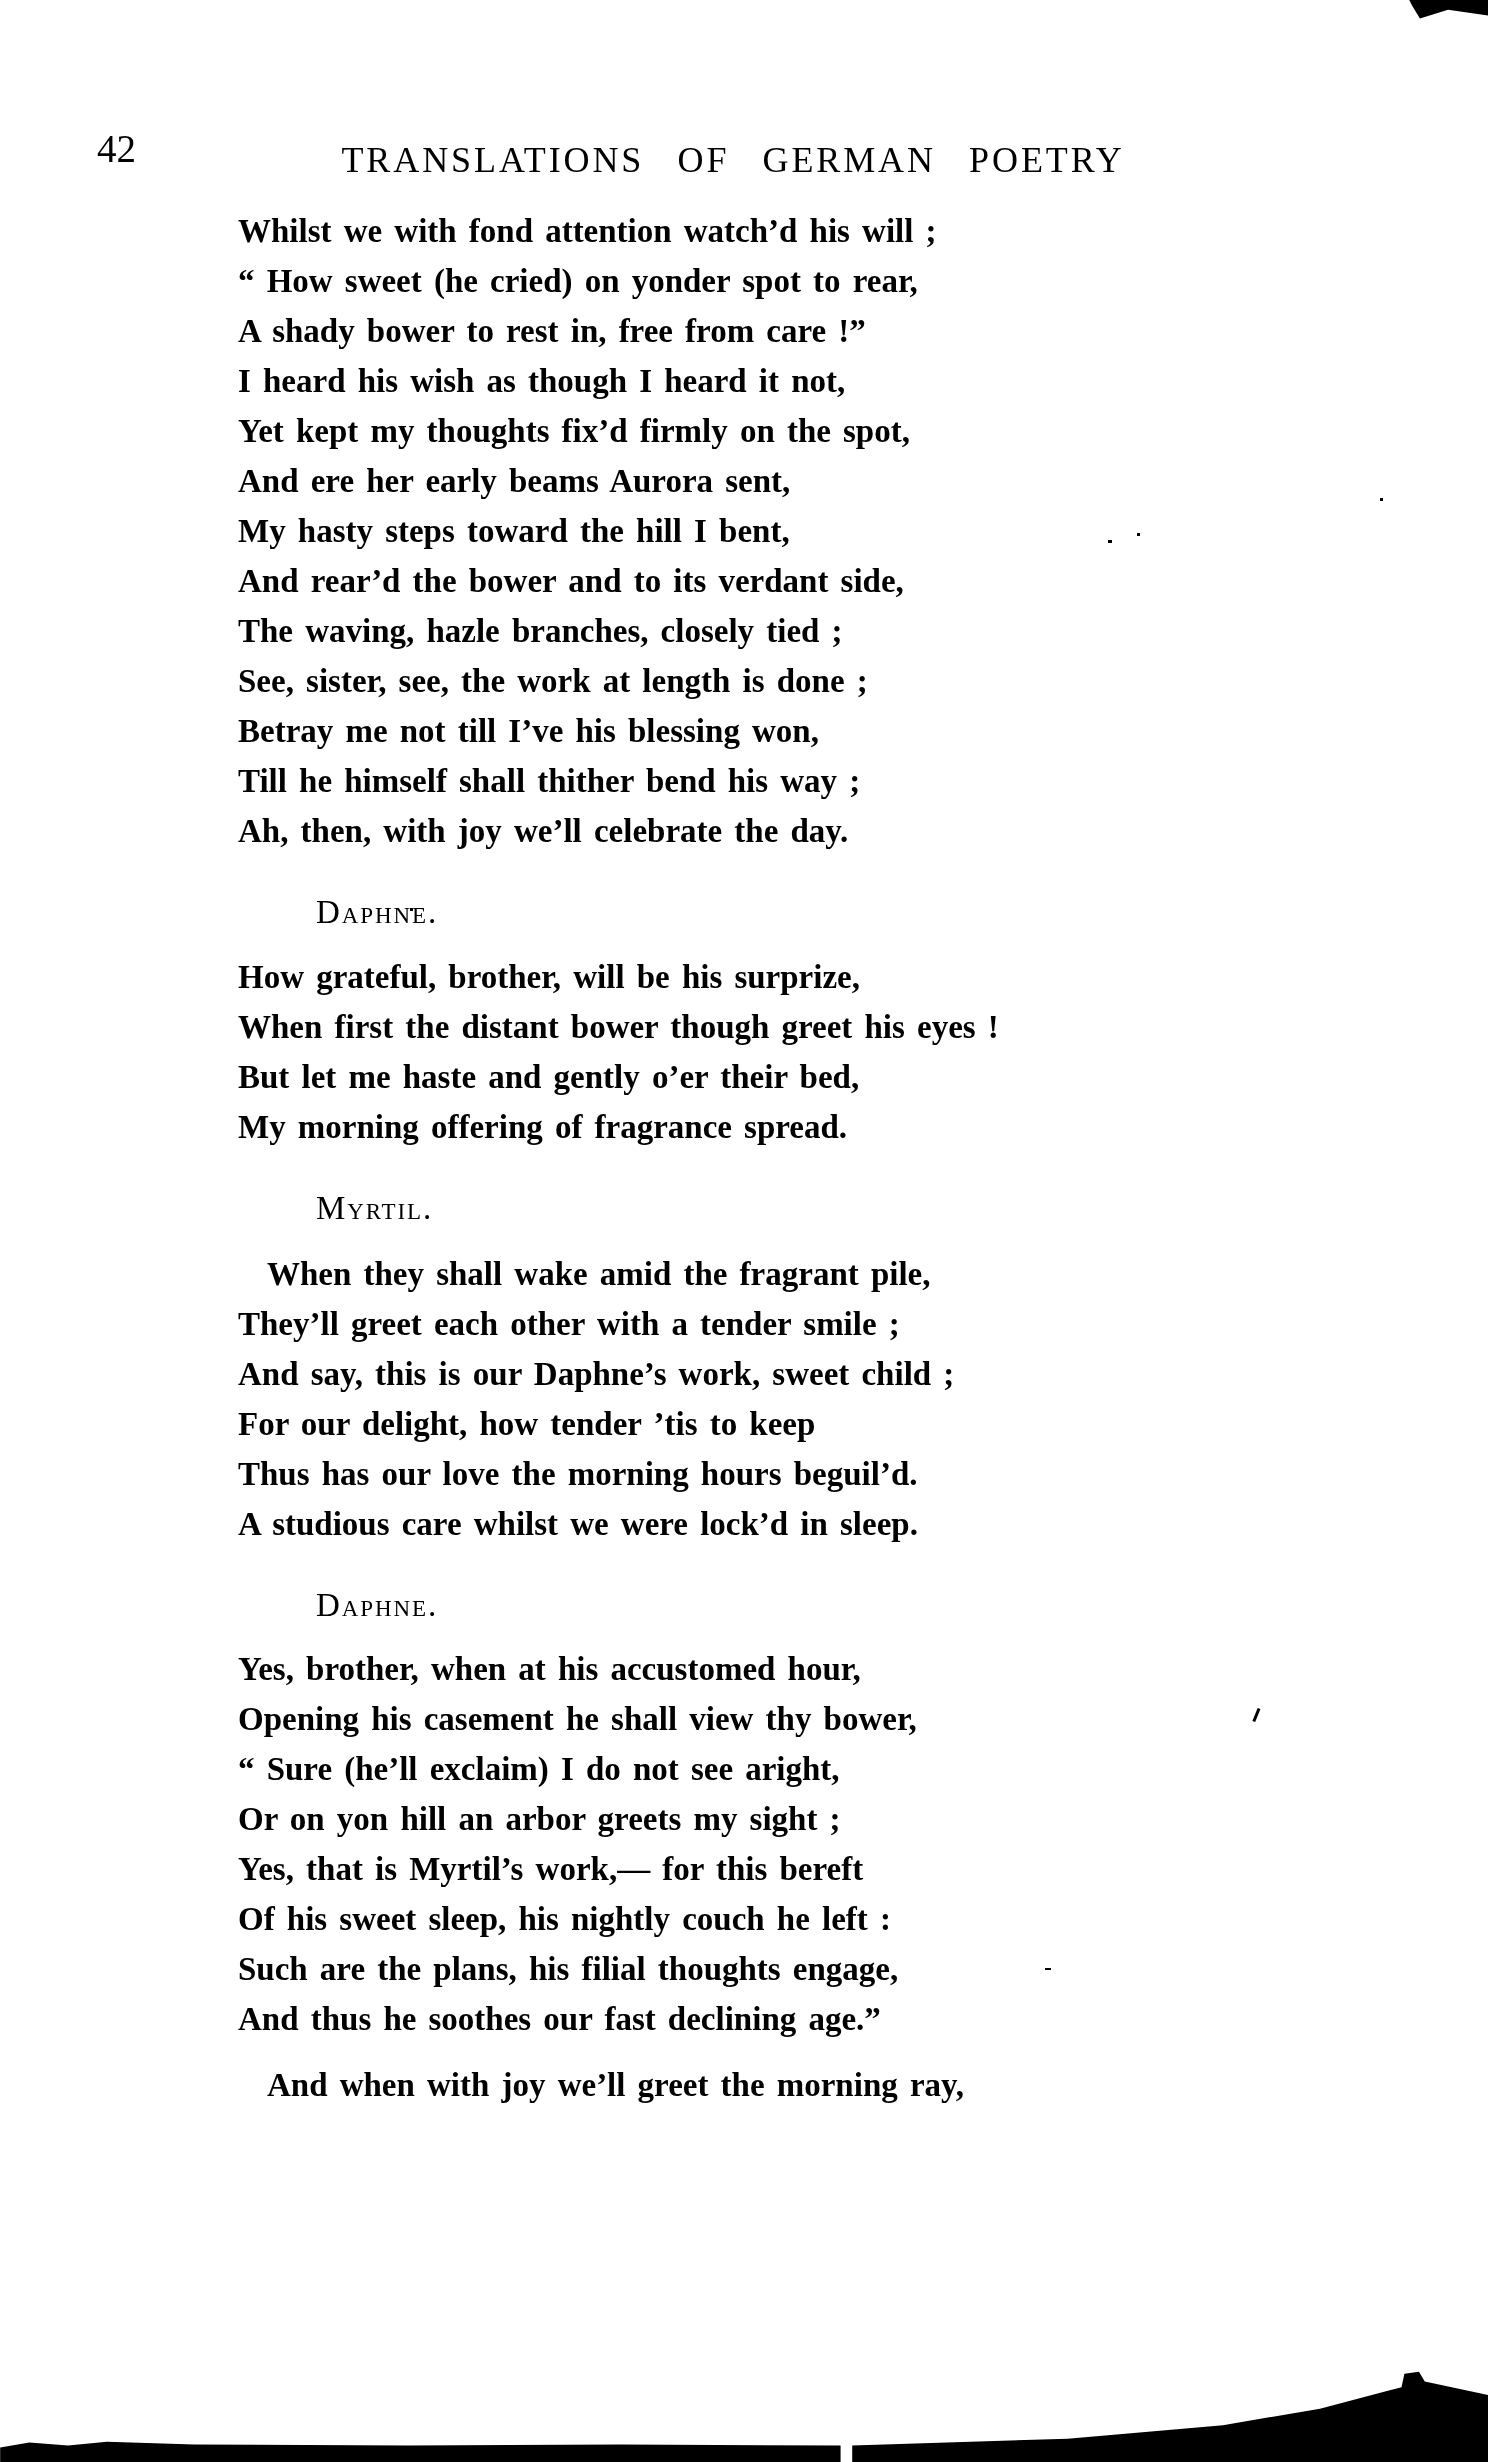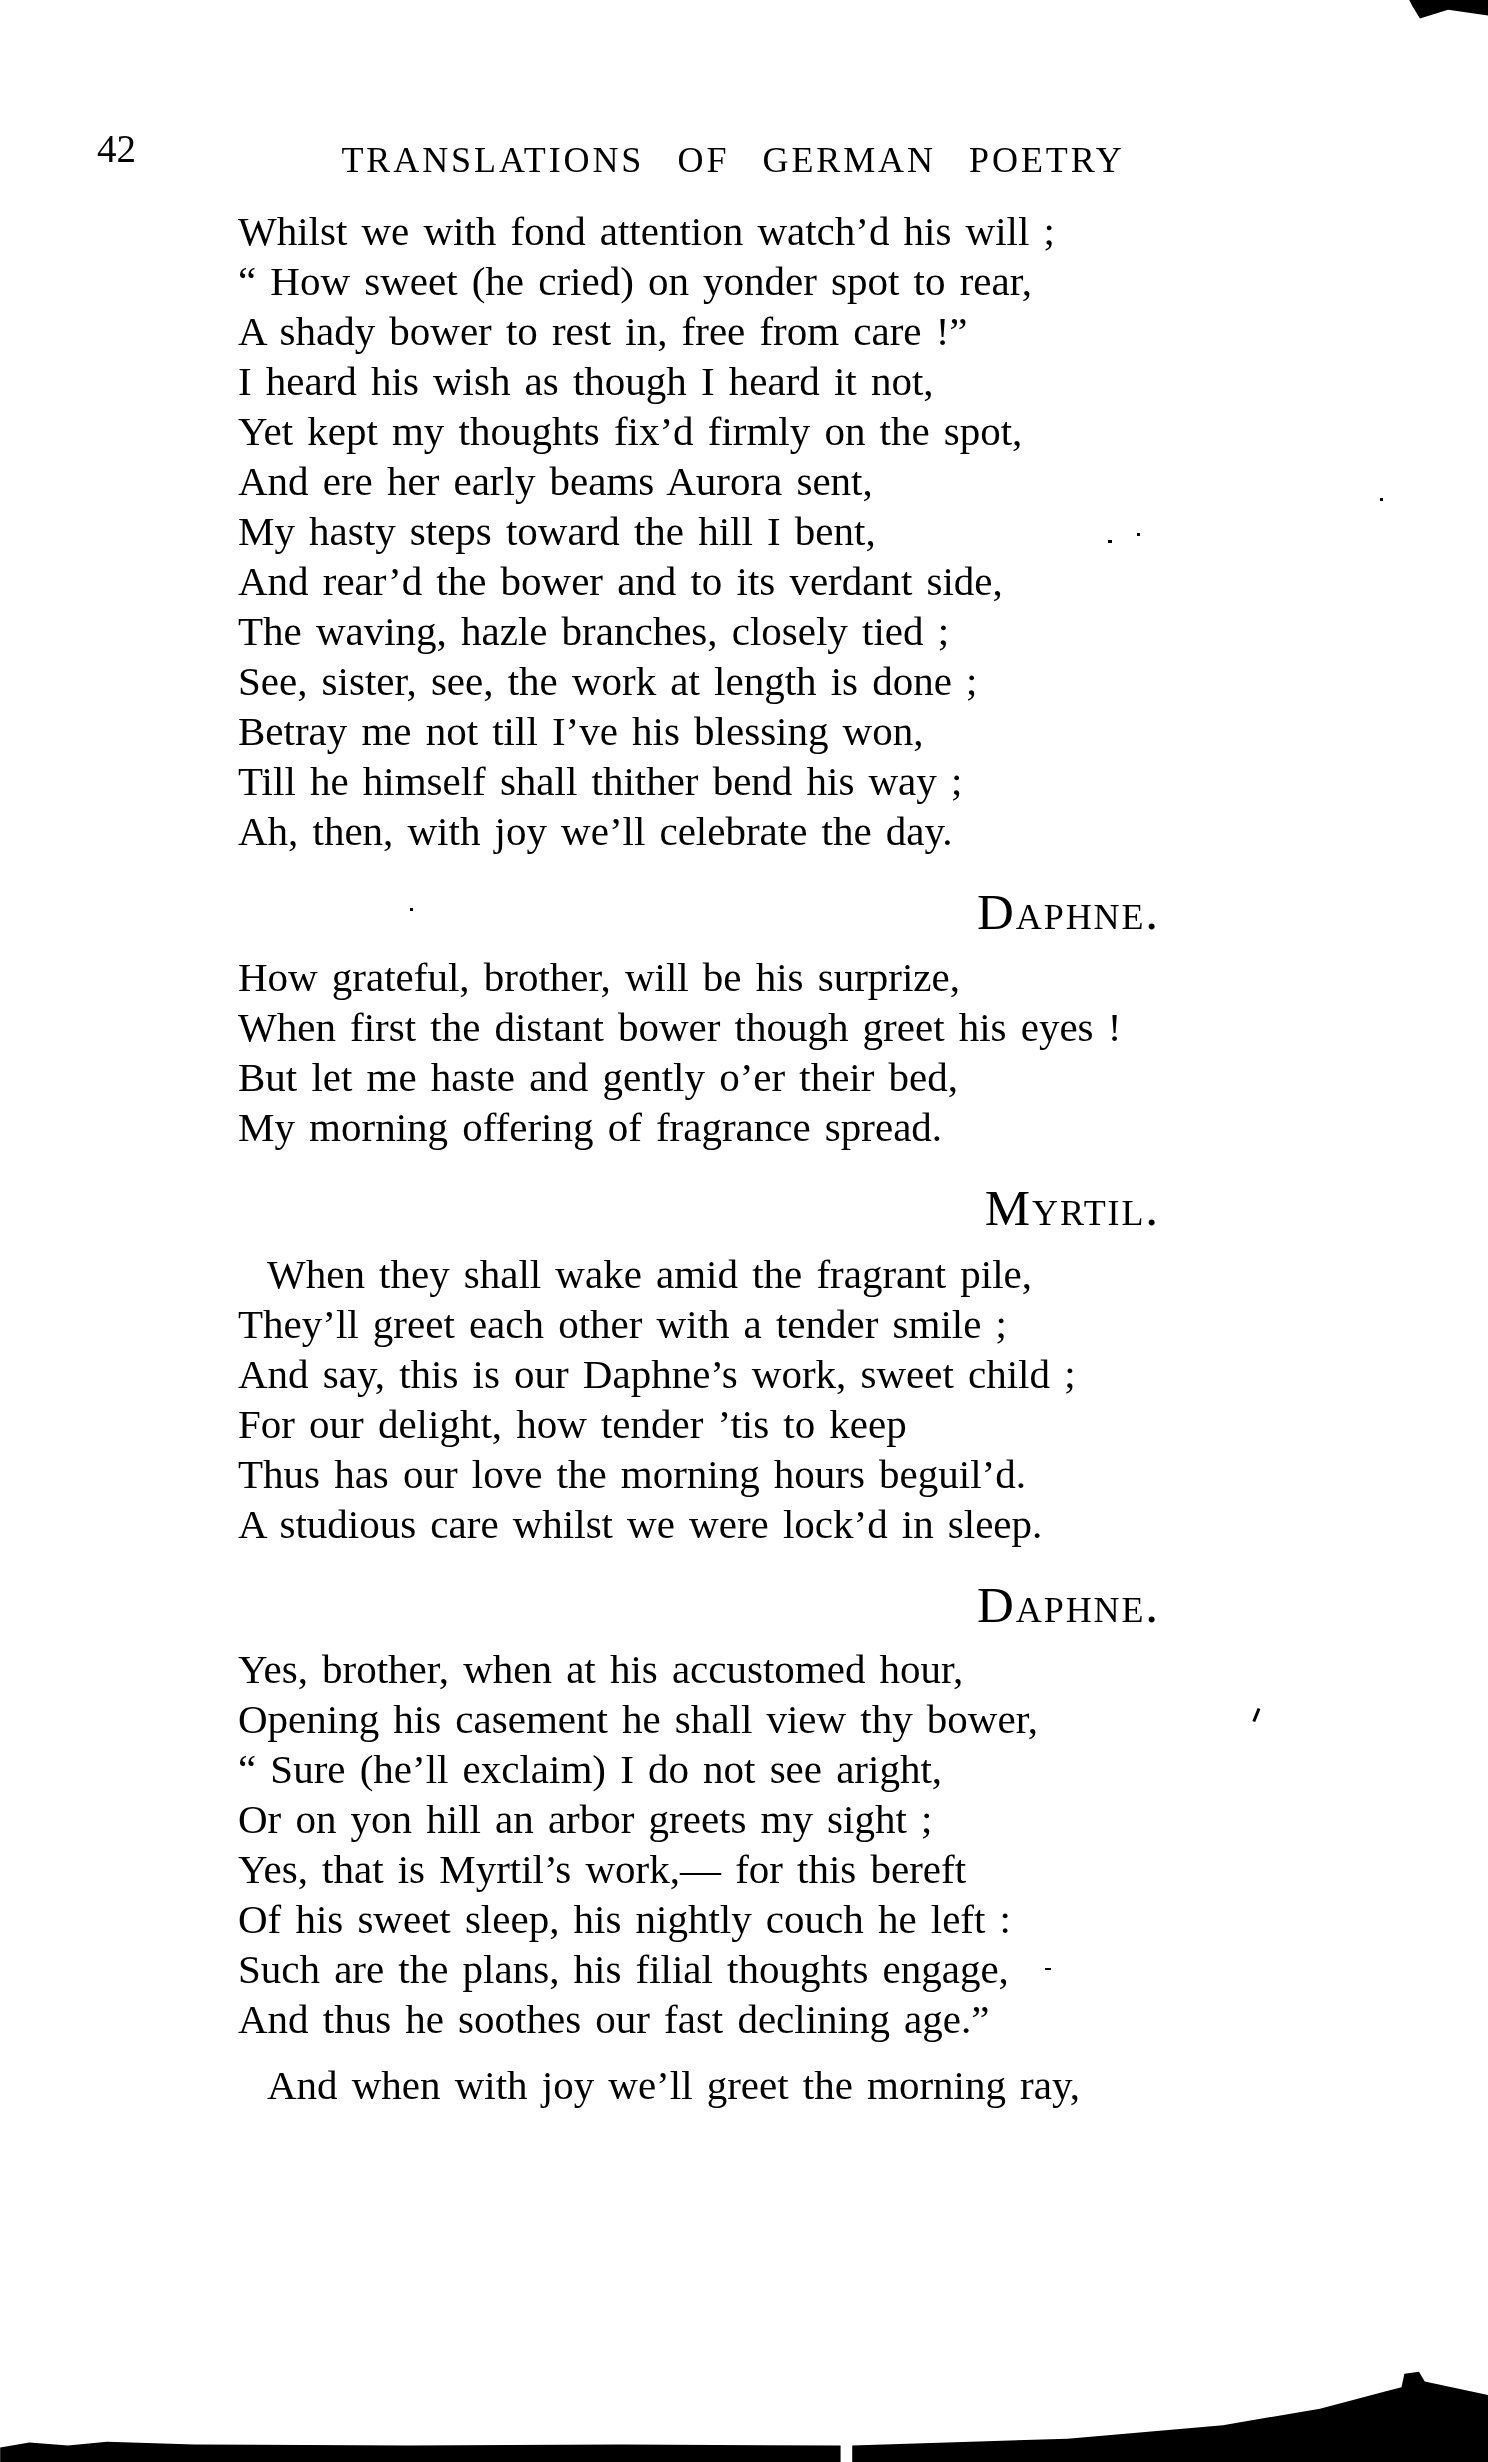--- a/index.html
+++ b/index.html
@@ -41,30 +41,31 @@
     word-spacing: 21.3px;
   }
   .poem {
     position: absolute;
     left: 238px;
     top: 206px;
     width: 922px;
   }
   .stanza { margin: 0; }
   .verse-line {
-    font-size: 41px;
+    font-size: 33px;
     line-height: 50px;
     word-spacing: 3.9px;
     white-space: nowrap;
+    font-weight: bold;
   }
   .verse-line.indent { padding-left: 29px; margin-top: 16px; }
   .speaker {
-    text-align: right;
+    text-align: left;
     font-variant: small-caps;
-    font-size: 51px;
+    font-size: 33px;
     line-height: 50px;
     letter-spacing: 1.9px;
     margin: 31px 0 14.6px 0;
     padding-left: 78px;
   }
   .artifacts {
     position: absolute;
     left: 0;
     top: 0;
     pointer-events: none;

